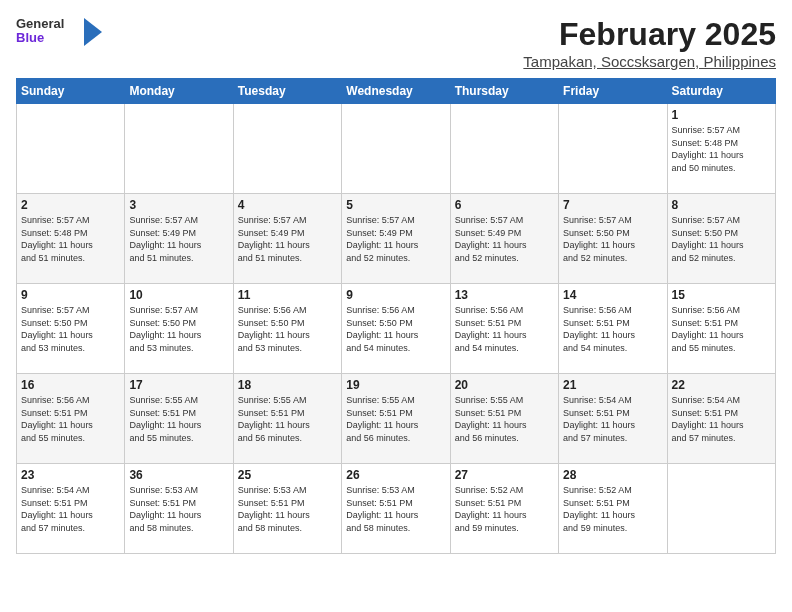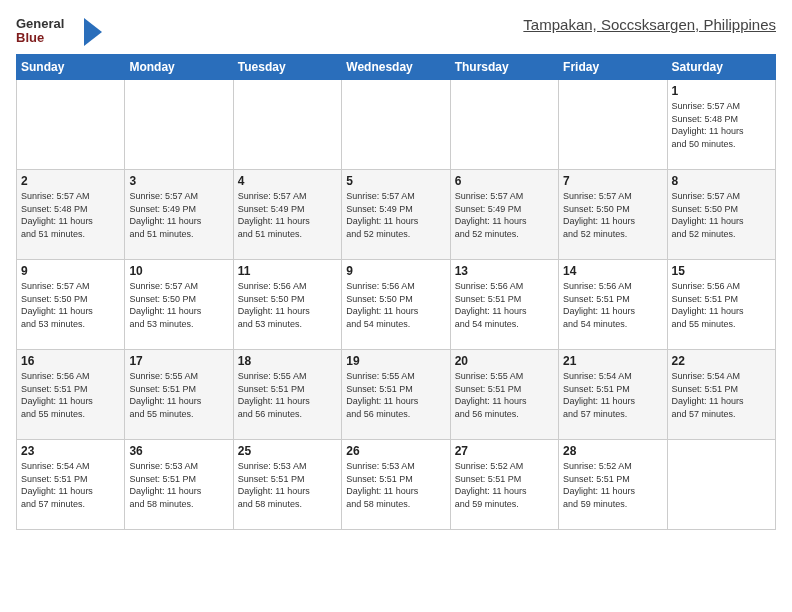--- a/index.html
+++ b/index.html
@@ -22,21 +22,21 @@
       gap: 16px;
     }
     .logo-text {
       display: flex;
       flex-direction: column;
       font-size: 13px;
       font-weight: bold;
       line-height: 1.1;
     }
     .logo-text .general { color: #333; }
-    .logo-text .blue { color: #7f1d1d; }
+    .logo-text .blue { color: #6d28d9; }
     .logo-arrow {
       width: 0;
       height: 0;
       border-top: 14px solid transparent;
       border-bottom: 14px solid transparent;
       border-left: 18px solid #2a6ebb;
       margin-left: 4px;
       margin-top: 2px;
     }
     .title-block {
@@ -102,20 +102,21 @@
 
 <div class="header">
   <div class="logo">
     <div class="logo-text">
       <span class="general">General</span>
       <span class="blue">Blue</span>
     </div>
     <div class="logo-arrow"></div>
   </div>
   <div class="title-block">
+    <div class="month-title">February 2025</div>
     <div class="location">Tampakan, Soccsksargen, Philippines</div>
   </div>
 </div>
 
 <table>
   <thead>
     <tr>
     <th>Sunday</th>
         <th>Monday</th>
         <th>Tuesday</th>

